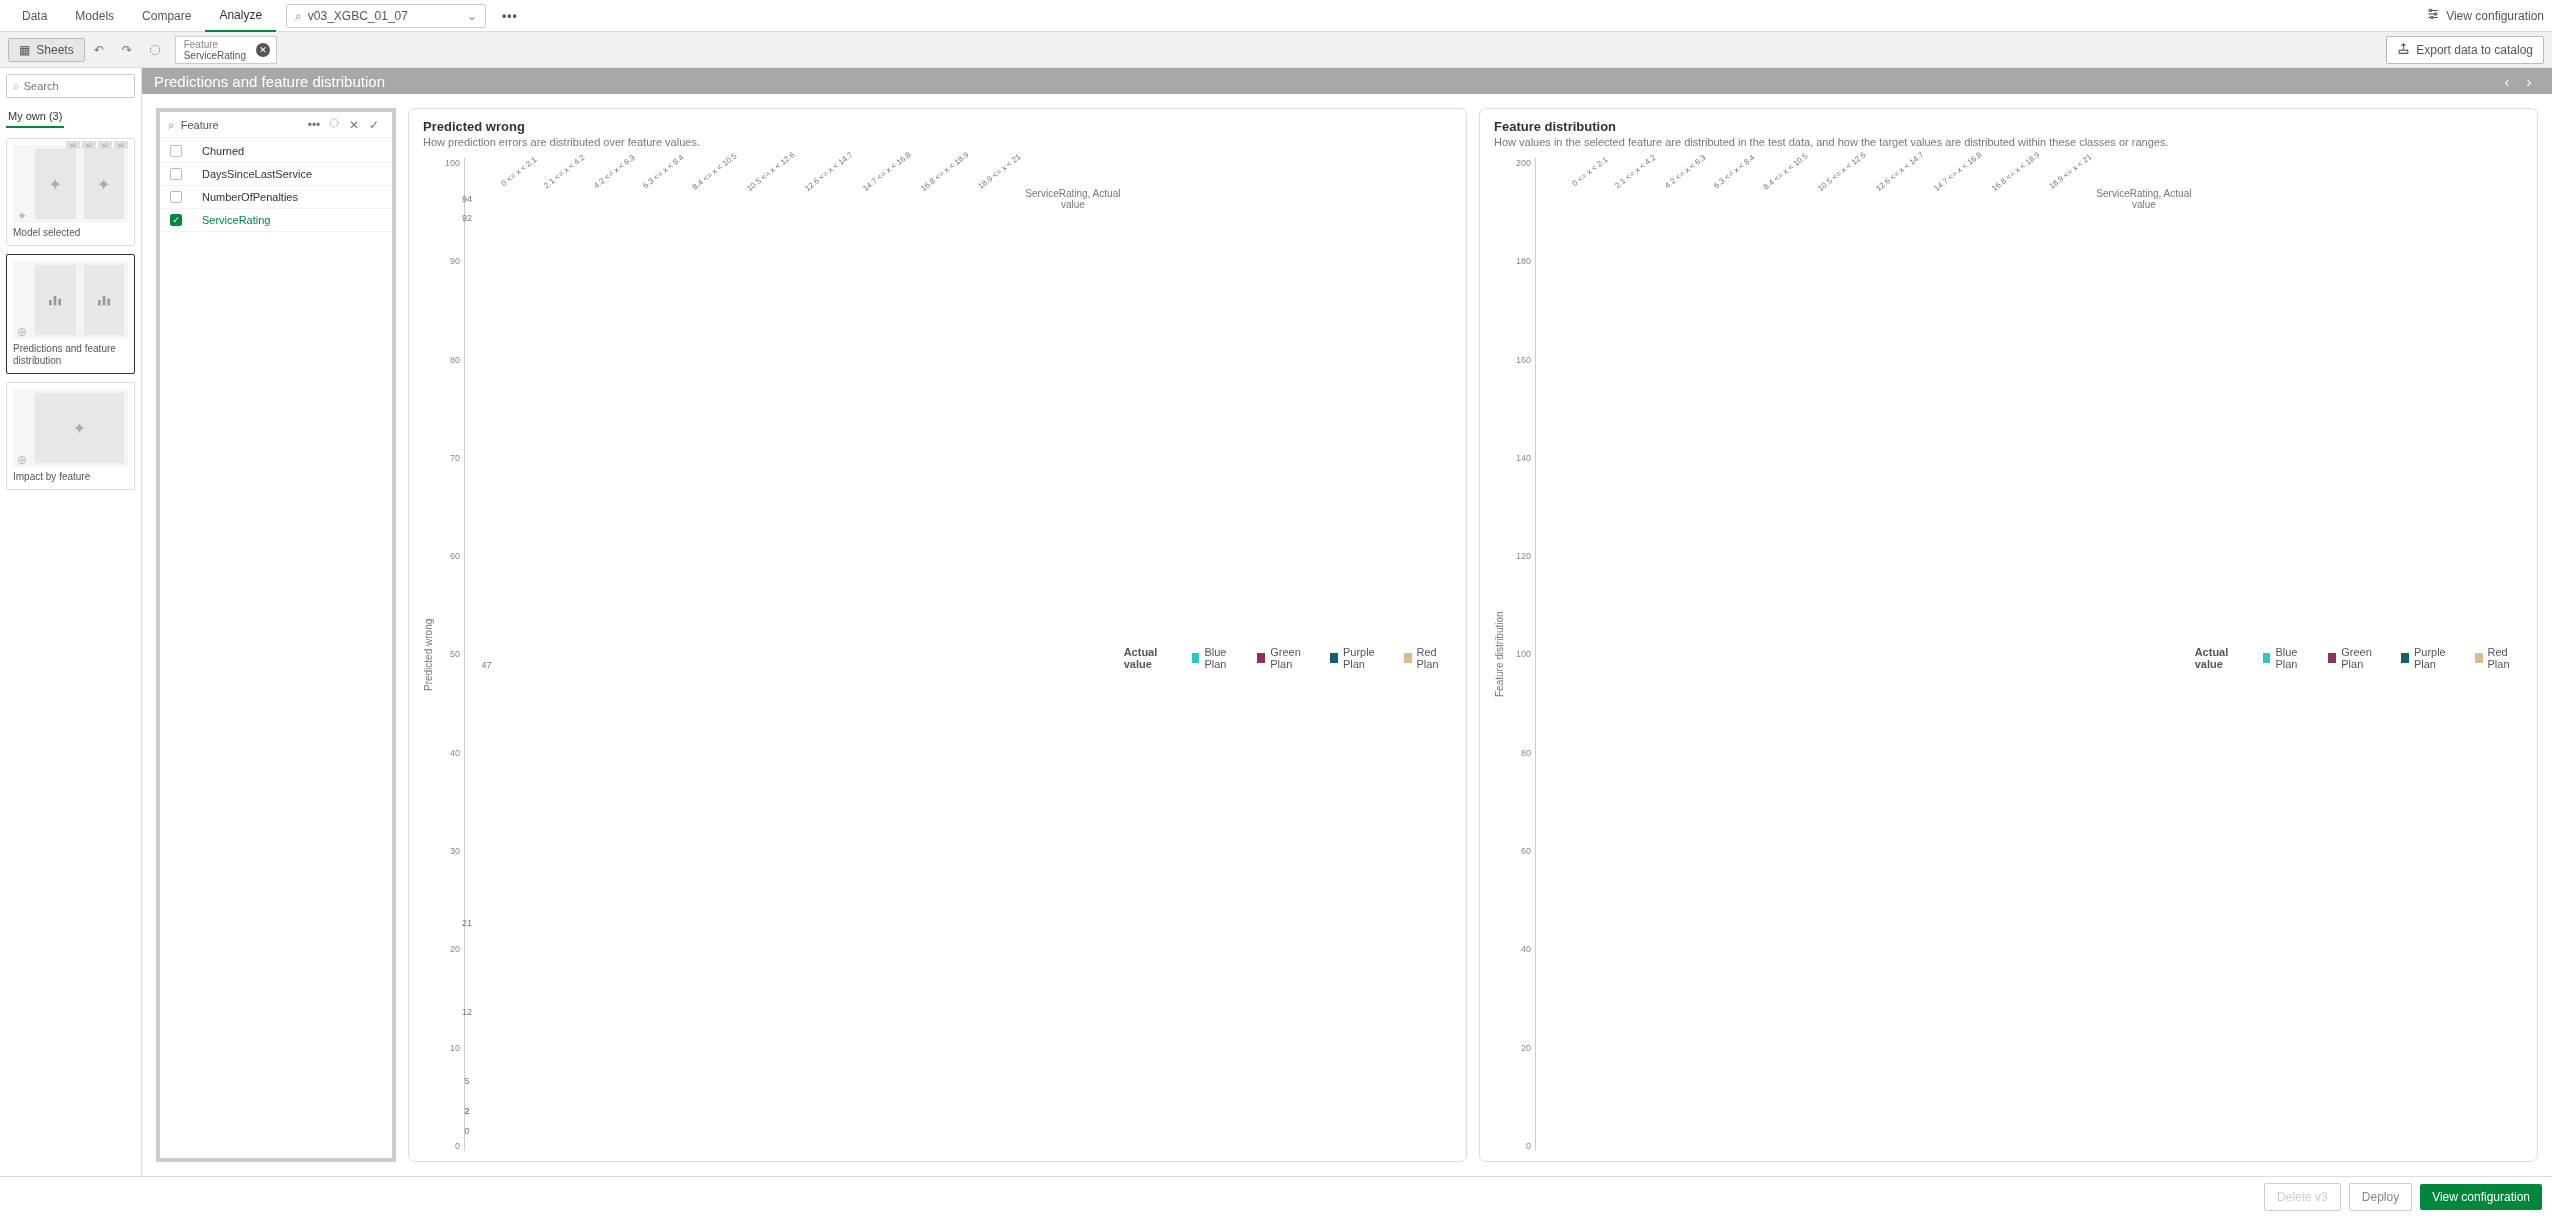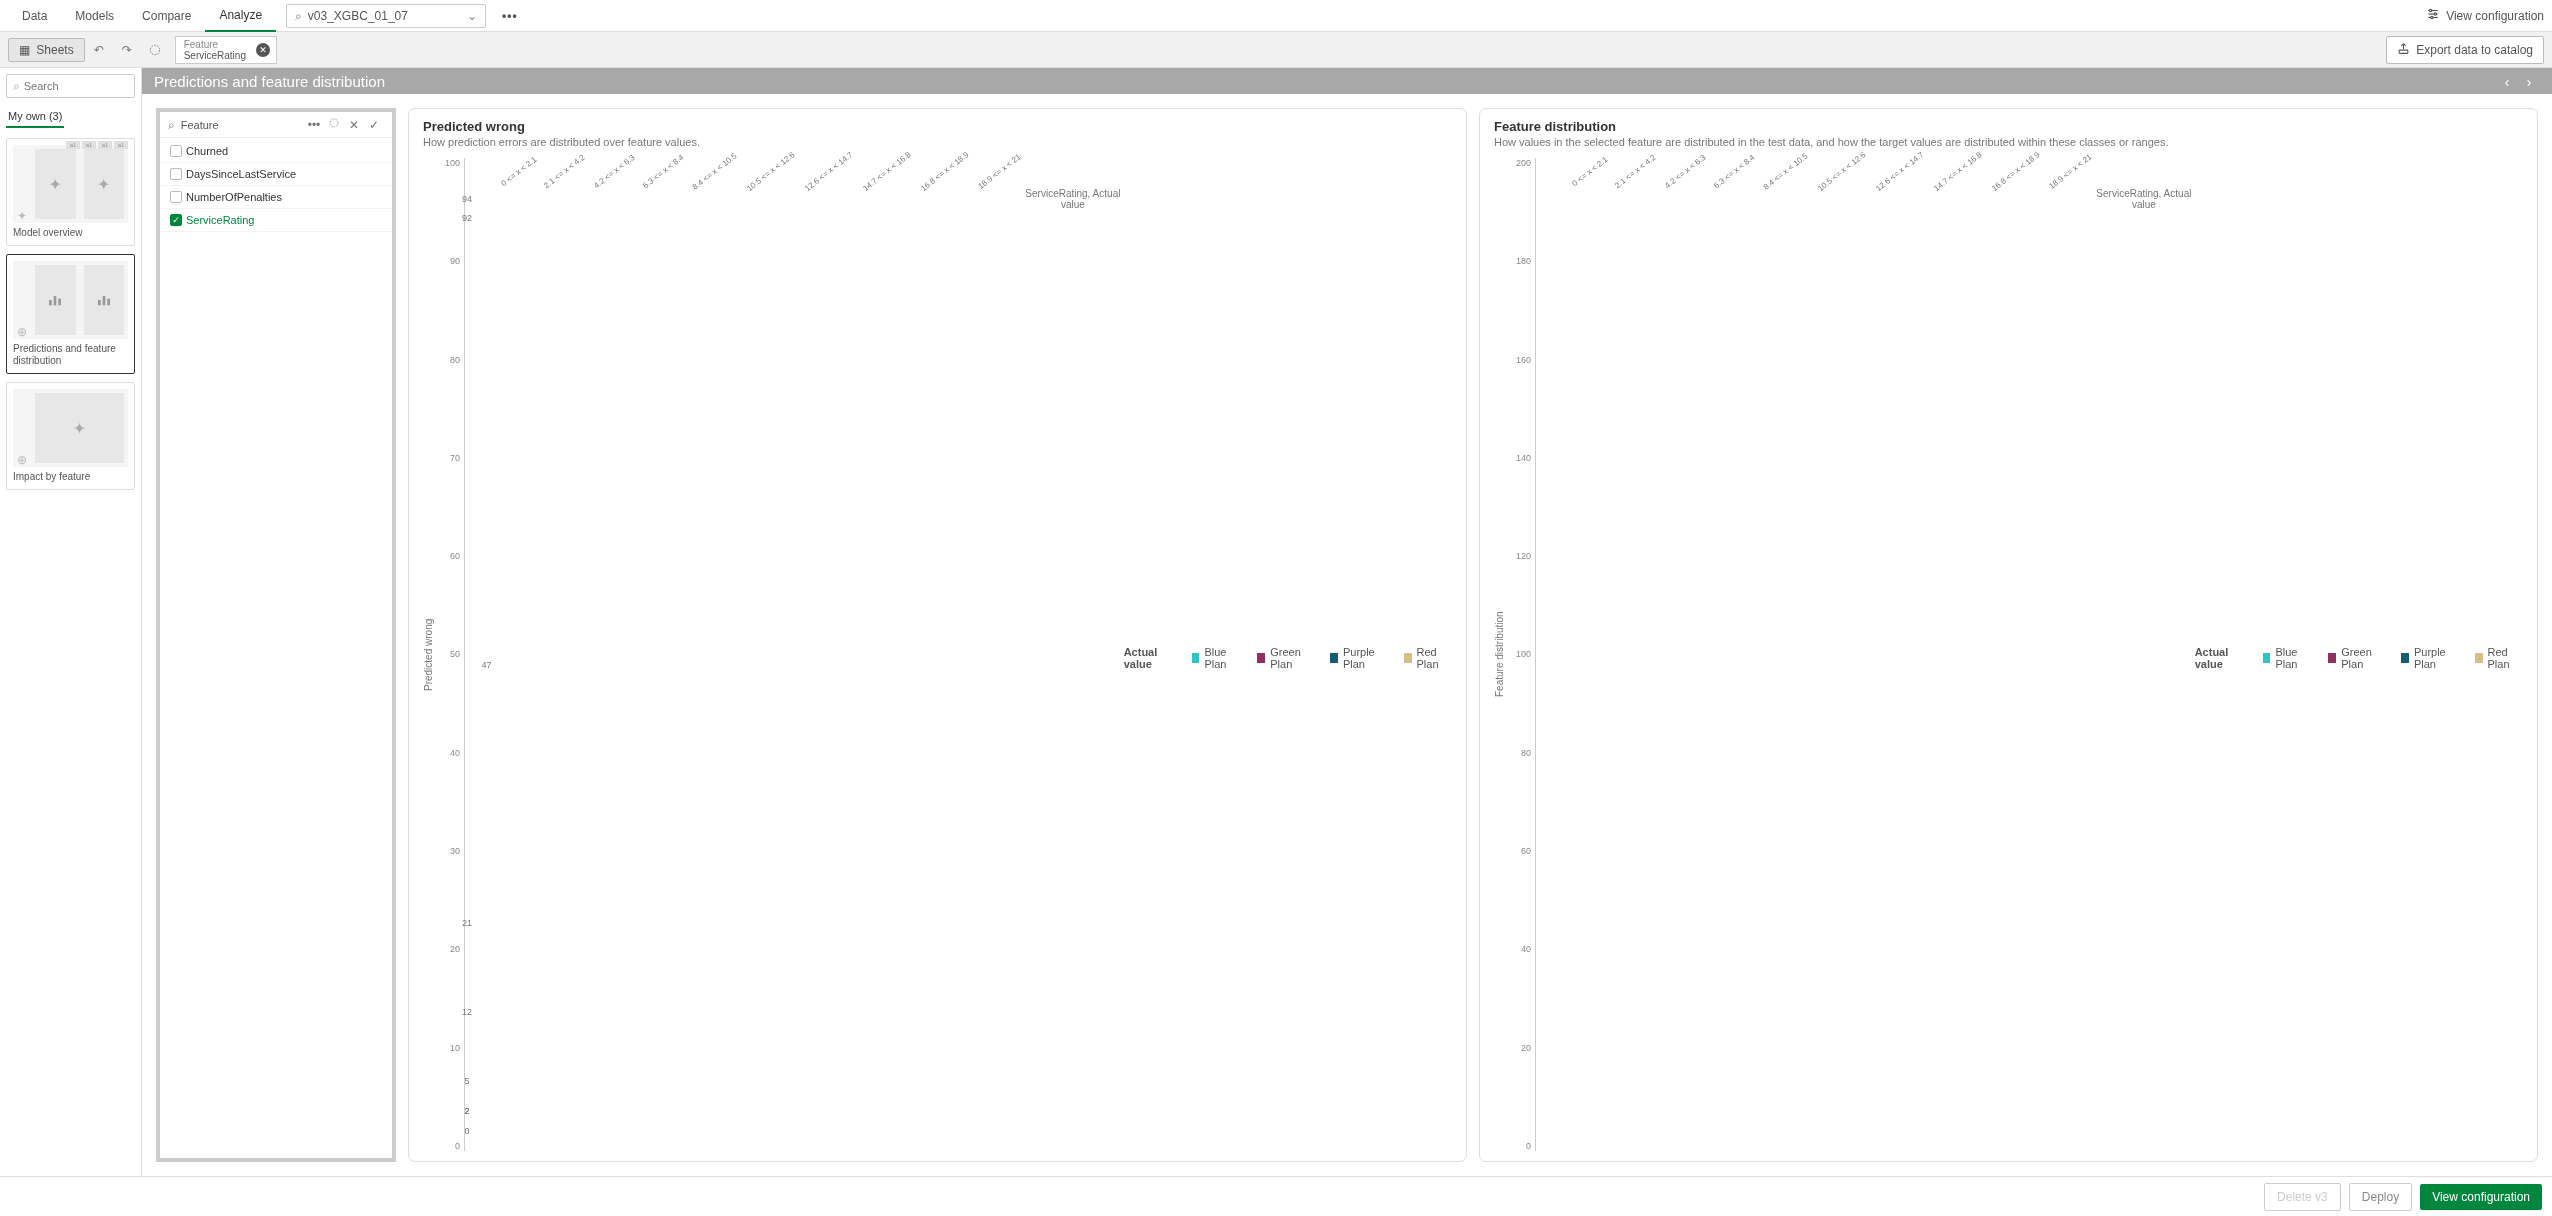--- a/index.html
+++ b/index.html
@@ -52,21 +52,21 @@
 
 .panels { flex: 1; display: flex; gap: 12px; padding: 14px; overflow: hidden; }
 
 
 .feature-panel { width: 240px; background: #fff; border: 4px solid #ccc; display: flex; flex-direction: column; }
 .feature-head { display:flex; align-items:center; padding: 5px 8px; border-bottom: 1px solid #eee; }
 .feature-head .mag { color:#888; margin-right:6px; }
 .feature-head .ttl { flex:1; color:#555; font-size:11px; }
 .feature-head .hicon { width:20px; text-align:center; color:#777; cursor:pointer; font-size: 12px; }
 .feat-list { padding: 2px 0; }
-.feat-item { display:flex; align-items:center; padding: 5px 10px; gap: 4px; cursor:pointer; border-bottom: 1px solid #f3f3f3; font-size: 11px; }
+.feat-item { display:flex; align-items:center; padding: 5px 10px; gap: 20px; cursor:pointer; border-bottom: 1px solid #f3f3f3; font-size: 11px; }
 .feat-item .cb { width: 12px; height: 12px; border: 1px solid #bbb; border-radius: 2px; display:flex; align-items:center; justify-content:center; font-size:9px; color:#fff; }
 .feat-item.checked .cb { background: #00873d; border-color: #00873d; }
 .feat-item.checked { color: #00873d; }
 
 
 .chart-card { flex: 1; background: #fff; border: 1px solid #ddd; border-radius: 7px; padding: 10px 14px; display:flex; flex-direction:column; min-width:0; }
 .chart-card h3 { font-size: 13px; font-weight: 600; color:#333; }
 .chart-card .sub { font-size: 11px; color:#777; margin-top: 2px; }
 .chart-area { flex:1; display:flex; margin-top:10px; min-height:0; }
 .yaxis-label { writing-mode: vertical-rl; transform: rotate(180deg); font-size:10px; color:#777; text-align:center; }
@@ -172,21 +172,21 @@
           <div class="thumb-tags">
               <span class="mini-tag">a1</span>
               <span class="mini-tag">a1</span>
               <span class="mini-tag">a1</span>
               <span class="mini-tag">a1</span>
             </div>
           <div class="thumb-left">✦</div>
           <div class="thumb-mini">✦</div>
           <div class="thumb-mini">✦</div>
         </div>
-        <div class="caption">Model overview</div>
+        <div class="caption">Model selected</div>
       </div>
       <div class="thumb selected">
         <div class="thumb-body">
           <div class="thumb-left">⊕</div>
           <div class="thumb-mini">
             <svg width="16" height="16" viewBox="0 0 24 24" fill="#999">
                 <rect x="3" y="12" width="4" height="8"></rect>
                 <rect x="10" y="6" width="4" height="14"></rect>
                 <rect x="17" y="10" width="4" height="10"></rect>
               </svg>

